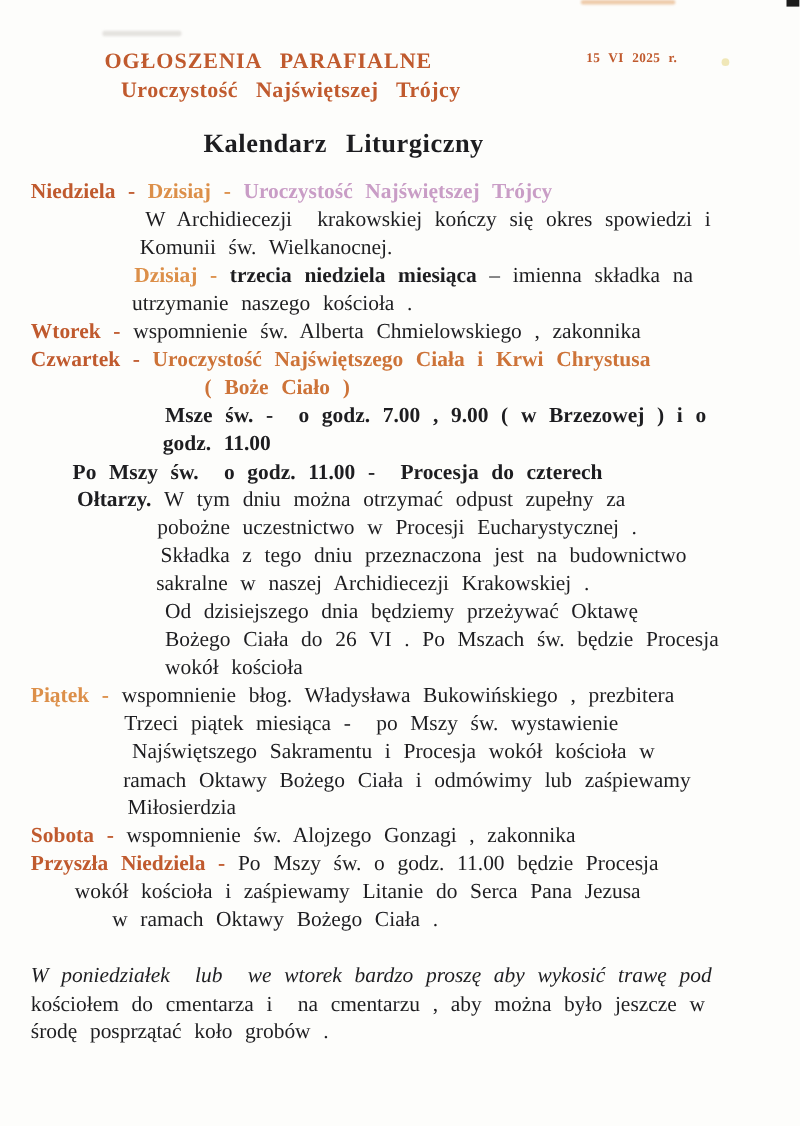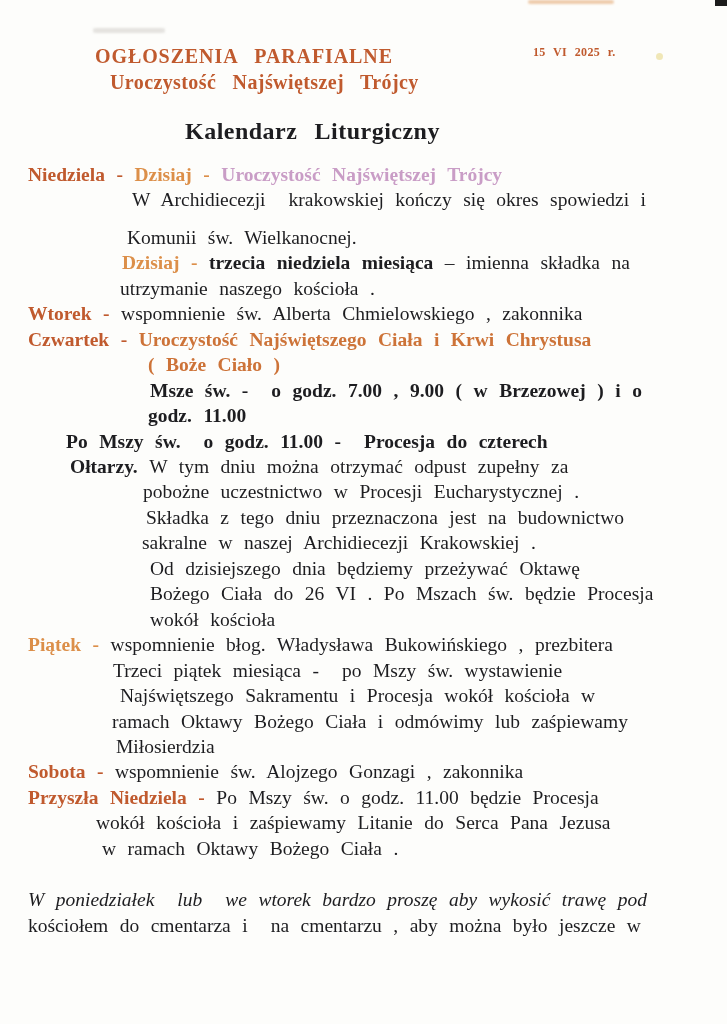--- a/index.html
+++ b/index.html
@@ -52,45 +52,46 @@
 
   <div class="hdr" id="hdr-title">OGŁOSZENIA PARAFIALNE</div>
   <div class="hdr" id="hdr-date">15 VI 2025 r.</div>
   <div class="hdr" id="hdr-subtitle">Uroczystość Najświętszej Trójcy</div>
   <div class="hdr" id="hdr-section">Kalendarz Liturgiczny</div>
 
   <div id="cal">
     <div>
         <div class="line" style="padding-left: 28px;"><span class="s-o1">Niedziela - </span><span class="s-o2">Dzisiaj - </span><span class="s-pu">Uroczystość Najświętszej Trójcy</span></div>
         <div class="line" style="padding-left: 132px;"><span class="s-r">W Archidiecezji  krakowskiej kończy się okres spowiedzi i</span></div>
-        <div class="line" style="padding-left: 127px; margin-top: 12px;"><span class="s-r">Komunii św. Wielkanocnej.</span></div>
+        <div class="line" style="padding-left: 127px;"><span class="s-r">Komunii św. Wielkanocnej.</span></div>
         <div class="line" style="padding-left: 122px;"><span class="s-o2">Dzisiaj - </span><span class="s-b">trzecia niedziela miesiąca</span><span class="s-r"> – imienna składka na</span></div>
         <div class="line" style="padding-left: 120px;"><span class="s-r">utrzymanie naszego kościoła .</span></div>
         <div class="line" style="padding-left: 28px;"><span class="s-o1">Wtorek - </span><span class="s-r">wspomnienie św. Alberta Chmielowskiego , zakonnika</span></div>
         <div class="line" style="padding-left: 28px;"><span class="s-o1">Czwartek - </span><span class="s-o3">Uroczystość Najświętszego Ciała i Krwi Chrystusa</span></div>
-        <div class="line" style="padding-left: 148px;"><span class="s-o3">( Boże Ciało )</span></div>
+        <div class="line" style="padding-left: 148px; margin-left: 38px;"><span class="s-o3">( Boże Ciało )</span></div>
         <div class="line" style="padding-left: 150px;"><span class="s-b">Msze św. -  o godz. 7.00 , 9.00 ( w Brzezowej ) i o</span></div>
         <div class="line" style="padding-left: 148px;"><span class="s-b">godz. 11.00</span></div>
         <div class="line" style="padding-left: 66px;"><span class="s-b">Po Mszy św.  o godz. 11.00 -  Procesja do czterech</span></div>
         <div class="line" style="padding-left: 70px;"><span class="s-b">Ołtarzy. </span><span class="s-r">W tym dniu można otrzymać odpust zupełny za</span></div>
         <div class="line" style="padding-left: 143px;"><span class="s-r">pobożne uczestnictwo w Procesji Eucharystycznej .</span></div>
         <div class="line" style="padding-left: 146px;"><span class="s-r">Składka z tego dniu przeznaczona jest na budownictwo</span></div>
         <div class="line" style="padding-left: 142px;"><span class="s-r">sakralne w naszej Archidiecezji Krakowskiej .</span></div>
         <div class="line" style="padding-left: 150px;"><span class="s-r">Od dzisiejszego dnia będziemy przeżywać Oktawę</span></div>
         <div class="line" style="padding-left: 150px;"><span class="s-r">Bożego Ciała do 26 VI . Po Mszach św. będzie Procesja</span></div>
         <div class="line" style="padding-left: 150px;"><span class="s-r">wokół kościoła</span></div>
         <div class="line" style="padding-left: 28px;"><span class="s-o2">Piątek - </span><span class="s-r">wspomnienie błog. Władysława Bukowińskiego , prezbitera</span></div>
         <div class="line" style="padding-left: 113px;"><span class="s-r">Trzeci piątek miesiąca -  po Mszy św. wystawienie</span></div>
         <div class="line" style="padding-left: 120px;"><span class="s-r">Najświętszego Sakramentu i Procesja wokół kościoła w</span></div>
         <div class="line" style="padding-left: 112px;"><span class="s-r">ramach Oktawy Bożego Ciała i odmówimy lub zaśpiewamy</span></div>
         <div class="line" style="padding-left: 116px;"><span class="s-r">Miłosierdzia</span></div>
         <div class="line" style="padding-left: 28px;"><span class="s-o1">Sobota - </span><span class="s-r">wspomnienie św. Alojzego Gonzagi , zakonnika</span></div>
         <div class="line" style="padding-left: 28px;"><span class="s-o1">Przyszła Niedziela - </span><span class="s-r">Po Mszy św. o godz. 11.00 będzie Procesja</span></div>
-        <div class="line" style="padding-left: 96px;"><span class="s-r">wokół kościoła i zaśpiewamy Litanie do Serca Pana Jezusa</span></div>
+        <div class="line" style="padding-left: 68px;"><span class="s-r">wokół kościoła i zaśpiewamy Litanie do Serca Pana Jezusa</span></div>
         <div class="line" style="padding-left: 102px;"><span class="s-r">w ramach Oktawy Bożego Ciała .</span></div>
       </div>
     <div id="closing">
         <div class="line s-r" style="padding-left: 28px; font-style: italic;">W poniedziałek  lub  we wtorek bardzo proszę aby wykosić trawę pod</div>
         <div class="line s-r" style="padding-left: 28px;">kościołem do cmentarza i  na cmentarzu , aby można było jeszcze w</div>
+        <div class="line s-r" style="padding-left: 28px;">środę posprzątać koło grobów .</div>
       </div>
   </div>
 
 </div>
 
 </body></html>

